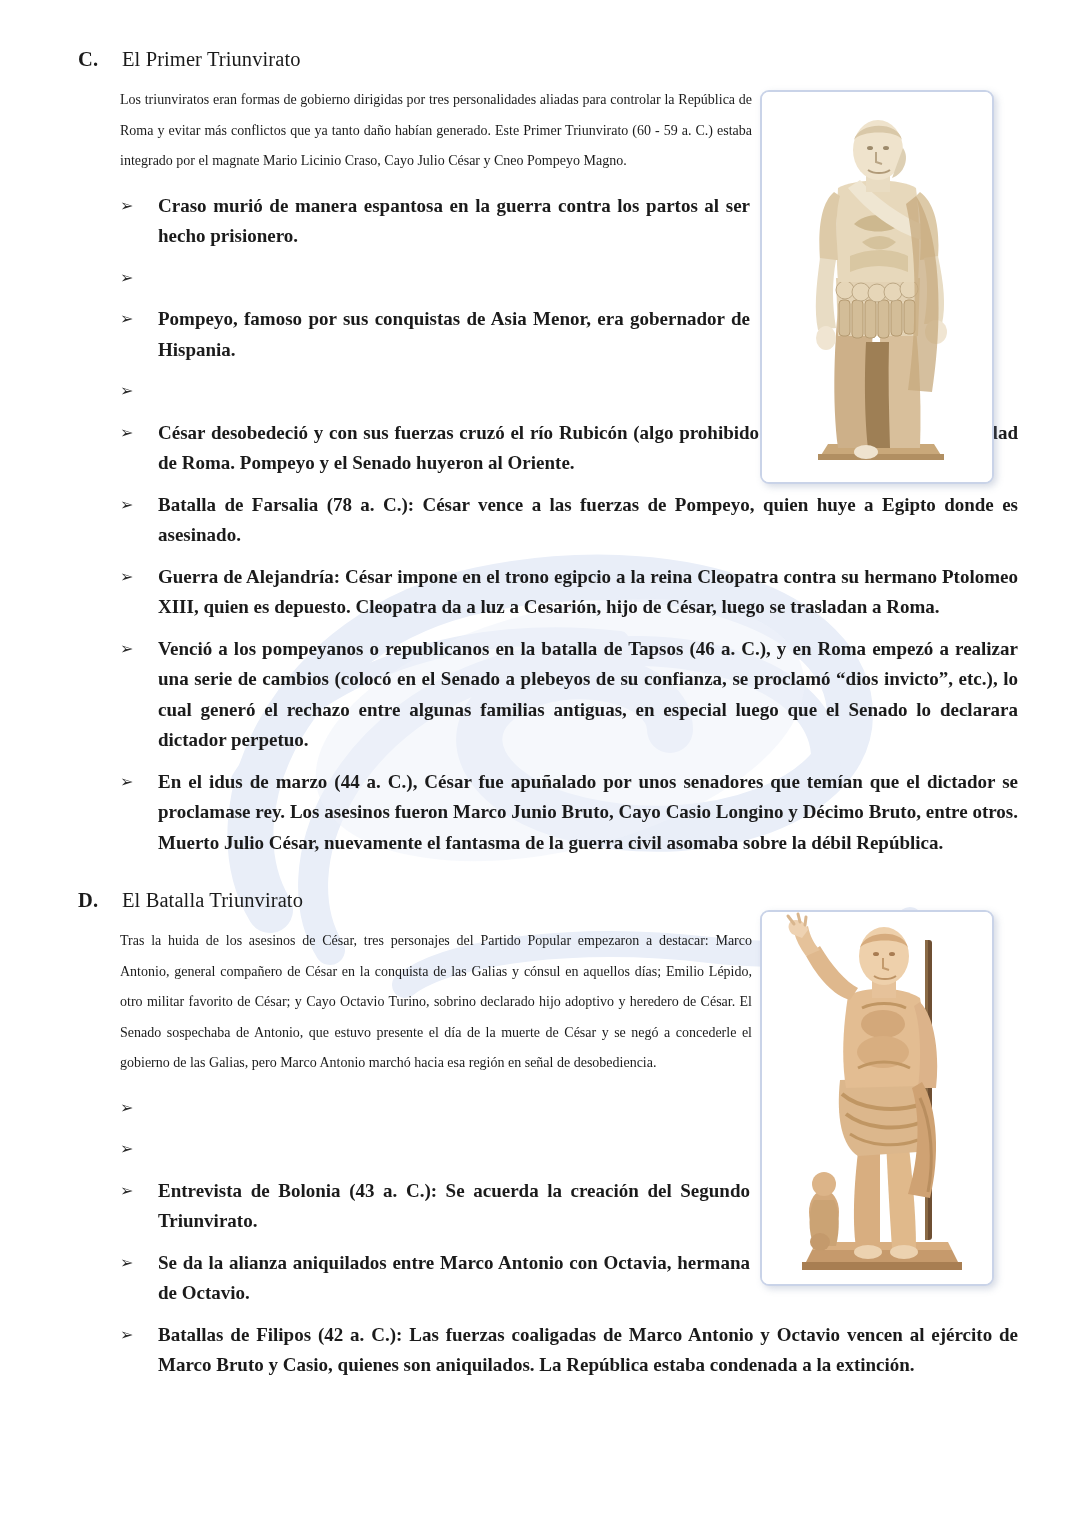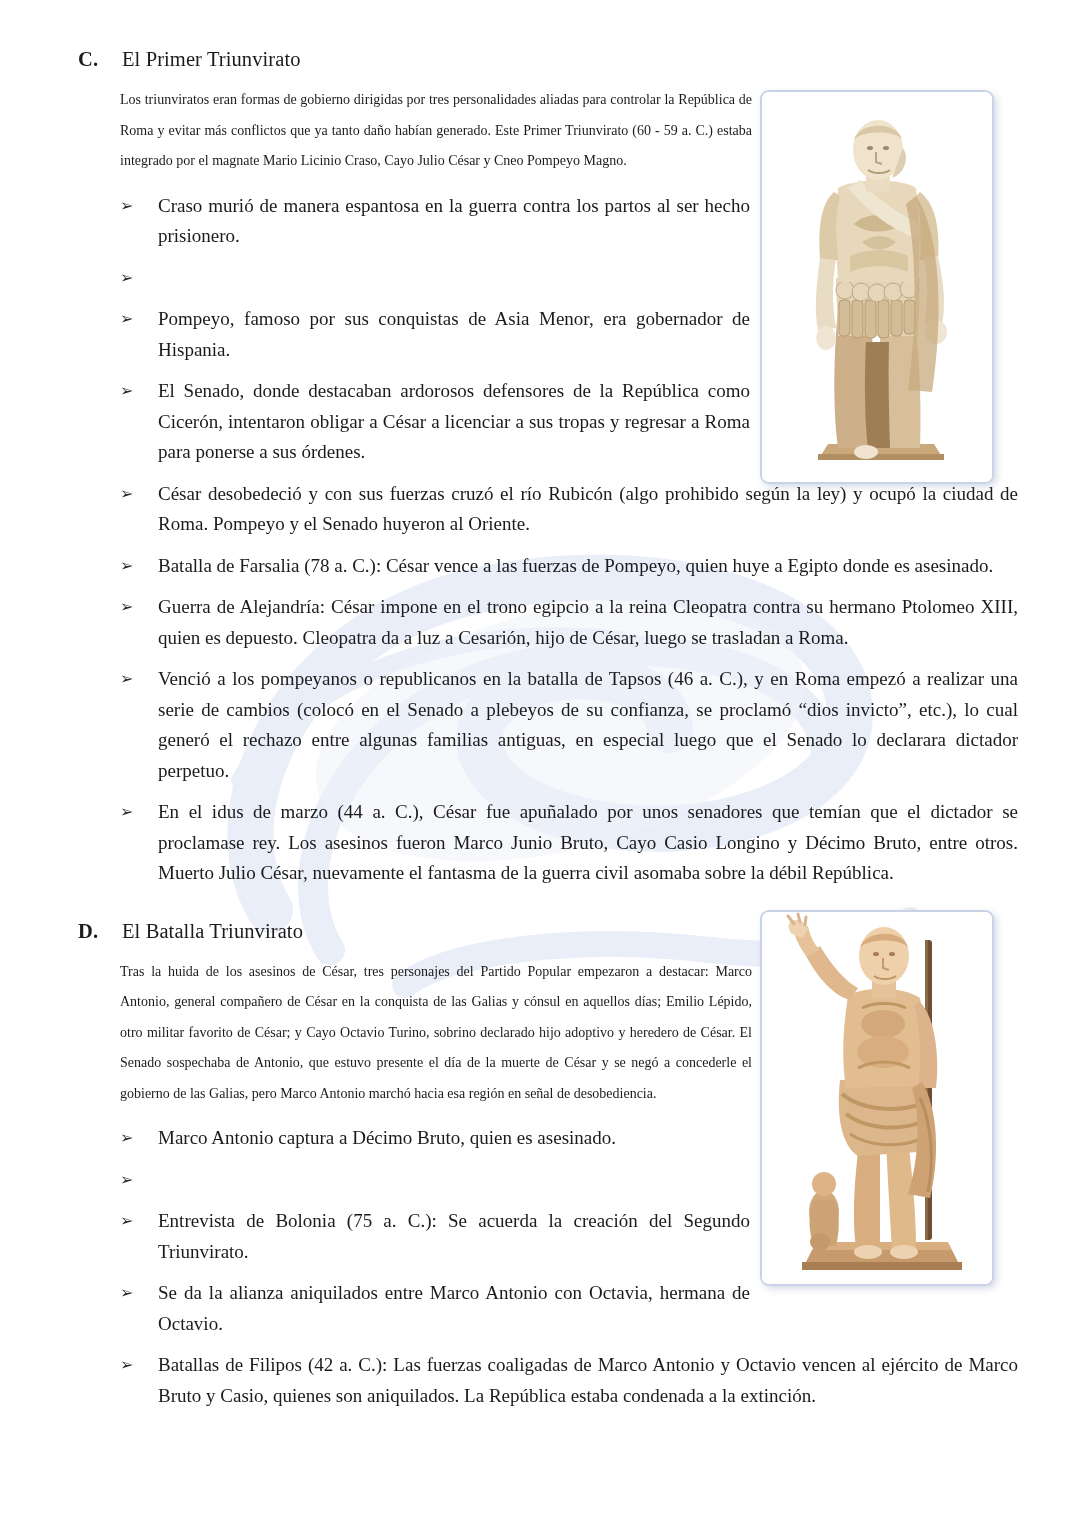--- a/index.html
+++ b/index.html
@@ -83,20 +83,21 @@
     font-family: "DejaVu Sans", sans-serif;
     font-size: 16px;
     line-height: 30.5px;
     color: #2b2b2b;
     user-select: none;
   }
   .bullet-text {
     flex: 1 1 auto;
     text-align: justify;
     text-justify: inter-word;
+    font-weight: bold;
   }
   .bullet-item.narrow .bullet-text { width: 592px; flex: 0 0 592px; }
   .bullet-item.wide   .bullet-text { width: 860px; flex: 0 0 860px; }
   .spacer-md { height: 20px; }
 
   
   .figure-frame {
     position: absolute;
     z-index: 3;
     background: #ffffff;
@@ -265,21 +266,20 @@
     </li>
     <li class="bullet-item narrow">
       <span class="bullet-marker">➢</span>
     </li>
     <li class="bullet-item narrow">
       <span class="bullet-marker">➢</span>
       <span class="bullet-text">Pompeyo, famoso por sus conquistas de Asia Menor, era gobernador de Hispania.</span>
     </li>
     <li class="bullet-item narrow">
       <span class="bullet-marker">➢</span>
-      <span class="bullet-text">El Senado, donde destacaban ardorosos defensores de la República como Cicerón, intentaron obligar a César a licenciar a sus tropas y regresar a Roma para ponerse a sus órdenes.</span>
     </li>
     <li class="bullet-item wide">
       <span class="bullet-marker">➢</span>
       <span class="bullet-text">César desobedeció y con sus fuerzas cruzó el río Rubicón (algo prohibido según la ley) y ocupó la ciudad de Roma. Pompeyo y el Senado huyeron al Oriente.</span>
     </li>
     <li class="bullet-item wide">
       <span class="bullet-marker">➢</span>
       <span class="bullet-text">Batalla de Farsalia (78 a. C.): César vence a las fuerzas de Pompeyo, quien huye a Egipto donde es asesinado.</span>
     </li>
     <li class="bullet-item wide">
@@ -301,28 +301,27 @@
   <div class="section-heading">
     <span class="section-letter">D.</span>
     <span class="section-title">El Batalla Triunvirato</span>
   </div>
 
   <p class="intro-para narrow">Tras la huida de los asesinos de César, tres personajes del Partido Popular empezaron a destacar: Marco Antonio, general compañero de César en la conquista de las Galias y cónsul en aquellos días; Emilio Lépido, otro militar favorito de César; y Cayo Octavio Turino, sobrino declarado hijo adoptivo y heredero de César. El Senado sospechaba de Antonio, que estuvo presente el día de la muerte de César y se negó a concederle el gobierno de las Galias, pero Marco Antonio marchó hacia esa región en señal de desobediencia.</p>
 
   <ul class="bullets">
     <li class="bullet-item narrow">
       <span class="bullet-marker">➢</span>
-      <span class="bullet-text">Marco Antonio captura a Décimo Bruto, quien es asesinado.</span>
-    </li>
-    <li class="bullet-item narrow">
-      <span class="bullet-marker">➢</span>
-    </li>
-    <li class="bullet-item narrow">
-      <span class="bullet-marker">➢</span>
-      <span class="bullet-text">Entrevista de Bolonia (75 a. C.): Se acuerda la creación del Segundo Triunvirato.</span>
+    </li>
+    <li class="bullet-item narrow">
+      <span class="bullet-marker">➢</span>
+    </li>
+    <li class="bullet-item narrow">
+      <span class="bullet-marker">➢</span>
+      <span class="bullet-text">Entrevista de Bolonia (43 a. C.): Se acuerda la creación del Segundo Triunvirato.</span>
     </li>
     <li class="bullet-item narrow">
       <span class="bullet-marker">➢</span>
       <span class="bullet-text">Se da la alianza aniquilados entre Marco Antonio con Octavia, hermana de Octavio.</span>
     </li>
     <li class="bullet-item wide">
       <span class="bullet-marker">➢</span>
       <span class="bullet-text">Batallas de Filipos (42 a. C.): Las fuerzas coaligadas de Marco Antonio y Octavio vencen al ejército de Marco Bruto y Casio, quienes son aniquilados. La República estaba condenada a la extinción.</span>
     </li>
 

